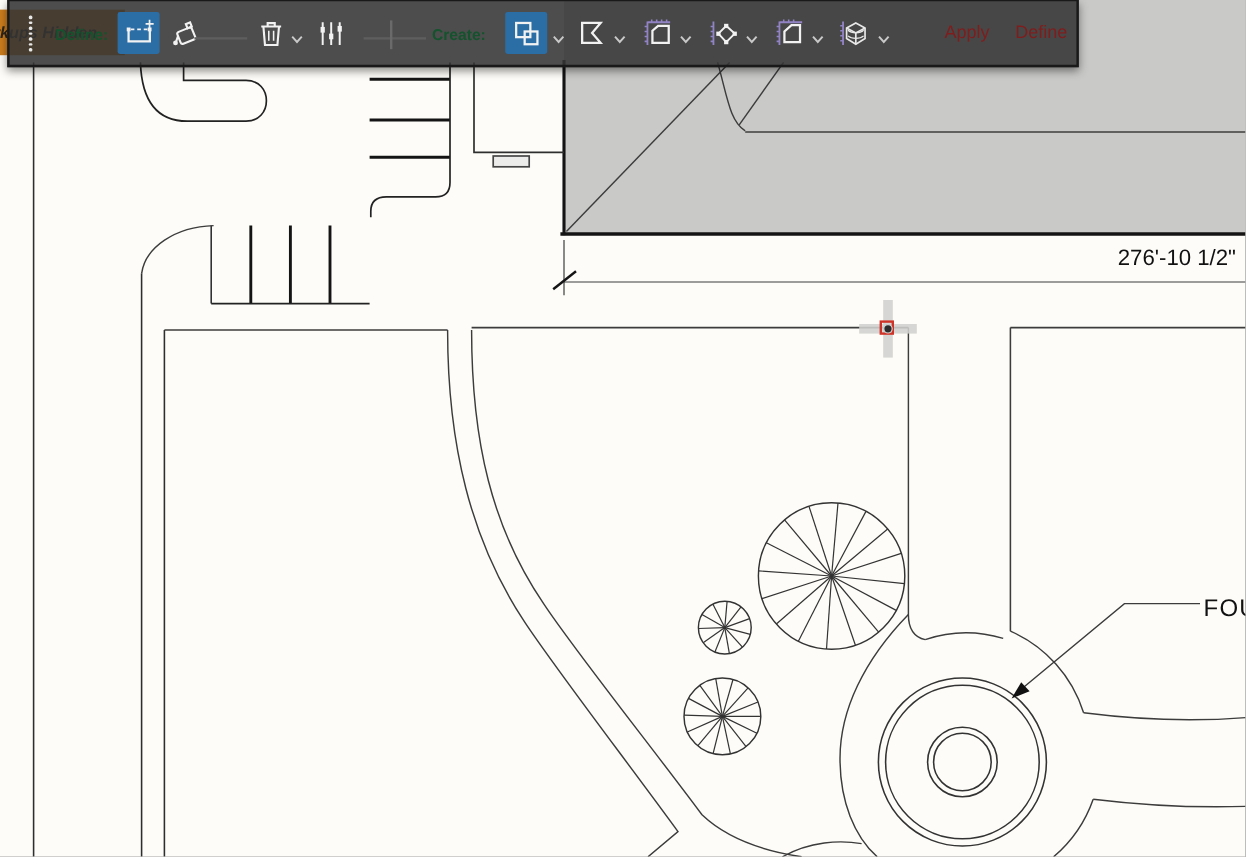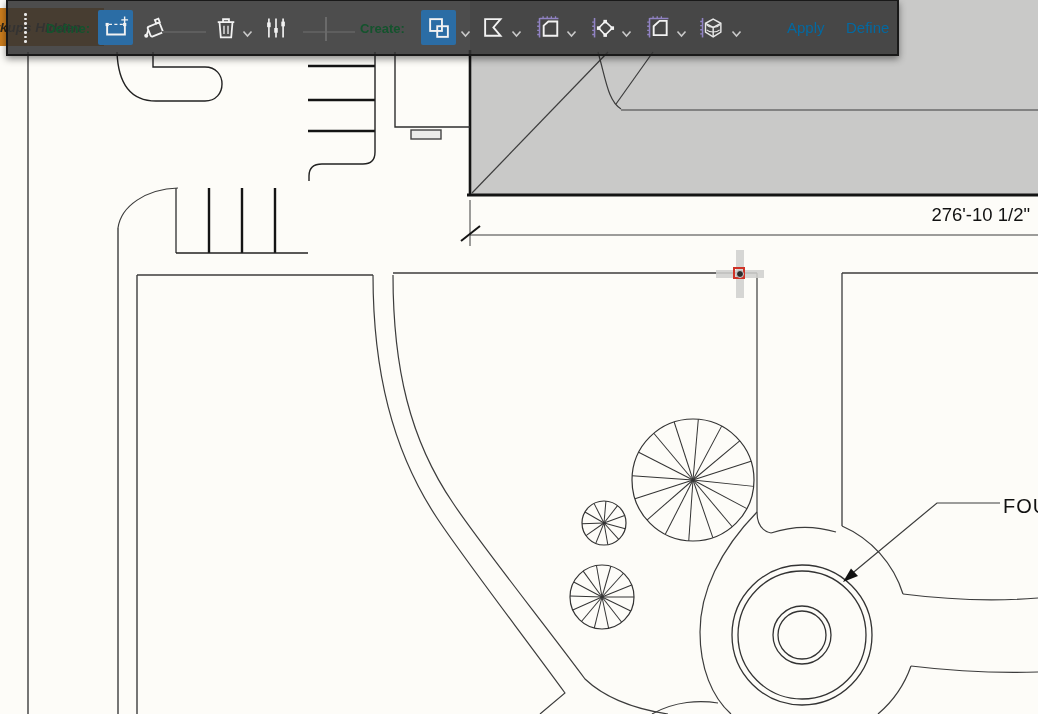--- a/index.html
+++ b/index.html
@@ -11,21 +11,21 @@
   .badge{position:absolute;left:-30px;top:8px;width:134px;height:38px;background:#cc7d1d;
          z-index:3;display:flex;align-items:center;padding-left:6px;box-sizing:border-box;}
   .badge span{font-style:italic;font-weight:bold;font-size:13.5px;color:#2f2619;white-space:nowrap;}
 
   
   .toolbar{position:absolute;left:6px;top:0;width:889px;height:53px;z-index:4;
            background:rgba(52,52,52,0.88);border:2px solid #191919;border-top-width:1px;
            box-shadow:0 3px 7px rgba(0,0,0,0.45);box-sizing:content-box;}
   .tb{position:absolute;}
   .tb-label{color:#14532d;font-size:13px;font-weight:bold;top:20px;white-space:nowrap;}
-  .tb-action{color:#0369a1;font-size:15px;top:18px;white-space:nowrap;cursor:default;}
+  .tb-action{color:#7f1d1d;font-size:15px;top:18px;white-space:nowrap;cursor:default;}
   .tool-btn{width:35px;height:35px;top:9px;display:flex;align-items:center;justify-content:center;border-radius:2px;}
   .tool-btn.active{background:#2b6da5;}
   .tool-ico{width:26px;height:26px;top:14px;display:flex;align-items:center;justify-content:center;}
   .chev{top:23px;}
   .handle{top:12px;left:16px;width:4px;height:30px;display:flex;flex-direction:column;justify-content:space-between;}
   .handle i{width:2.5px;height:2.5px;border-radius:50%;background:#e8e8e8;}
   .hline{height:2px;background:#5e5e5e;}
   .vline{width:2px;background:#6a6a6a;}
 
   

